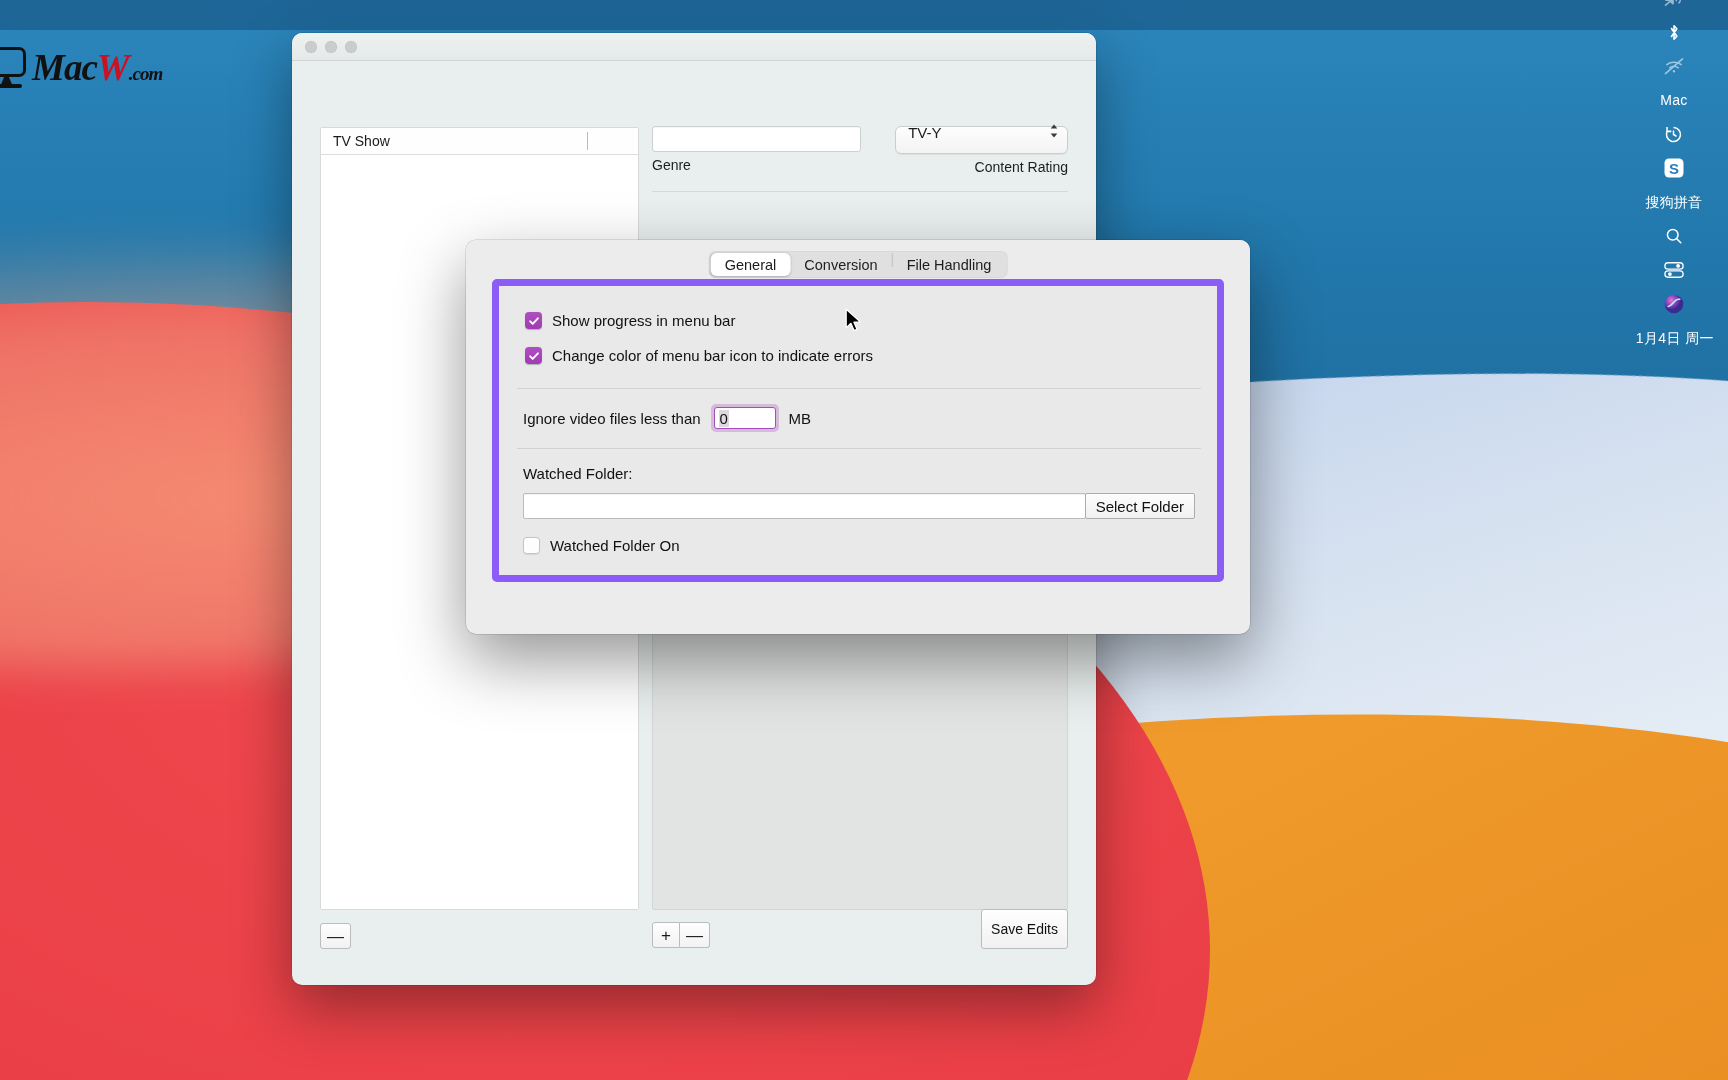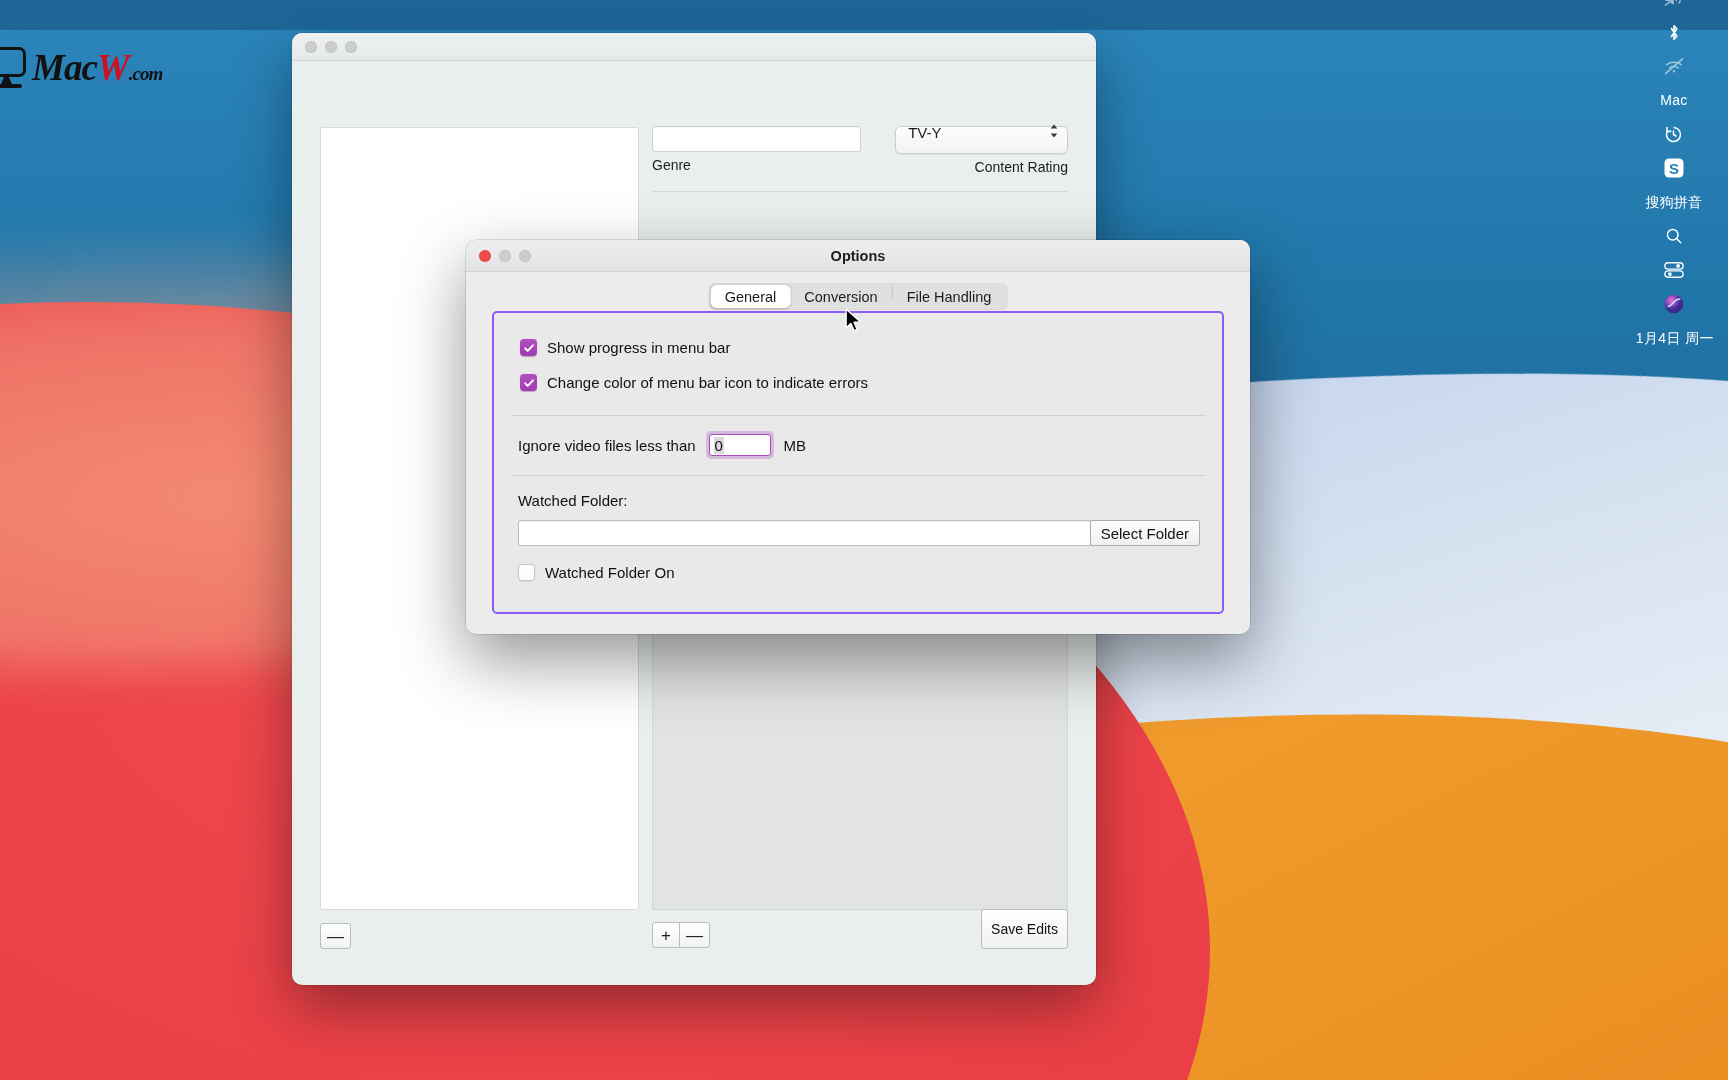--- a/index.html
+++ b/index.html
@@ -222,21 +222,21 @@
   }
   .tab {
     padding: 0 14px; height: 23px; display: flex; align-items: center;
     font-size: 14.5px; color: #1d1d1f; border-radius: 6px; white-space: nowrap;
   }
   .tab.active { background: #fff; box-shadow: 0 .5px 2px rgba(0,0,0,.22); }
   .tab-div { width: 1px; height: 14px; background: #bfbfbf; }
 
   .opt-panel {
     position: absolute; left: 26px; right: 26px; top: 39px; bottom: 20px;
-    background: #e9e9e9; border: 2px solid #8b5cf6; border-radius: 5px;
+    background: #e9e9e9; border: 7px solid #8b5cf6; border-radius: 5px;
   }
 
   .cb-row { display: flex; align-items: center; gap: 10px; }
   .checkbox {
     width: 17px; height: 17px; border-radius: 4px; flex: none;
     display: flex; align-items: center; justify-content: center;
   }
   .checkbox.on { background: linear-gradient(180deg,#b04fc0,#a03bb4); box-shadow: 0 .5px 1px rgba(0,0,0,.25); }
   .checkbox.off { background: #fdfdfd; box-shadow: inset 0 0 0 1px #c5c5c5, 0 .5px 1px rgba(0,0,0,.08); }
   .checkbox.on svg { display: block; }
@@ -447,20 +447,24 @@
     <div class="lights">
       <div class="light l-inactive"></div>
       <div class="light l-inactive"></div>
       <div class="light l-inactive"></div>
     </div>
   </div>
 
   <div class="body">
 
     <div class="tv-list">
+      <div class="tv-list-header">
+        <span>TV Show</span>
+        <div class="col-div"></div>
+      </div>
       <div class="tv-list-body"></div>
     </div>
 
     <div class="tv-detail">
 
       <div class="fld-row" style="margin-top:11px">
         <div class="fld" style="width:225px">
           <div class="txtfield"></div>
           <div class="fld-label">Genre</div>
         </div>
@@ -499,28 +503,20 @@
     </div>
 
     <div style="position:absolute;right:28px;bottom:36px">
       <div class="push-btn">Save Edits</div>
     </div>
   </div>
 </div>
 
 <div class="mac-window" id="options">
 
-  <div class="titlebar">
-    <div class="lights">
-      <div class="light l-red"></div>
-      <div class="light l-inactive"></div>
-      <div class="light l-inactive"></div>
-    </div>
-    <div class="win-title">Options</div>
-  </div>
 
   <div class="opt-body">
 
     <div class="tabbar">
       <div class="tab active">General</div>
       <div class="tab">Conversion</div>
       <div class="tab-div"></div>
       <div class="tab">File Handling</div>
     </div>
 

